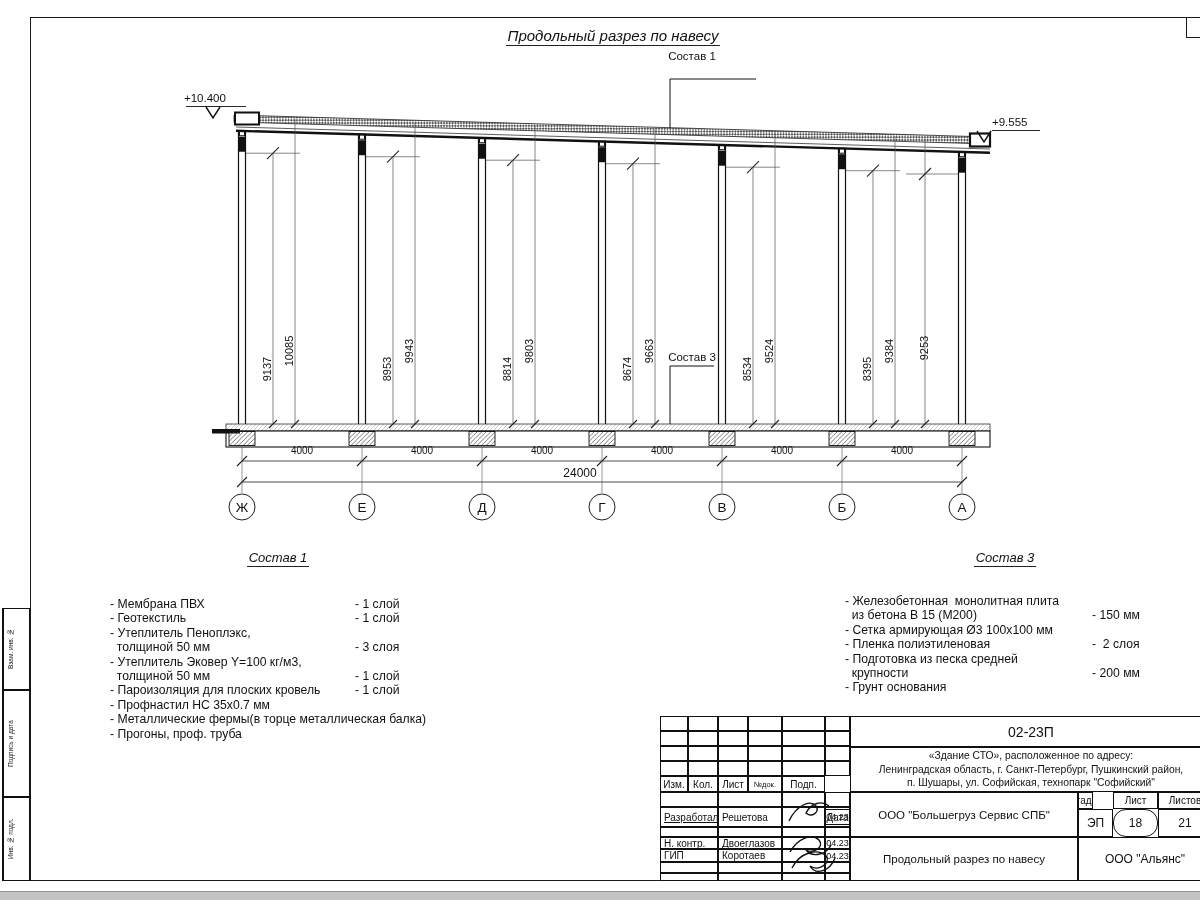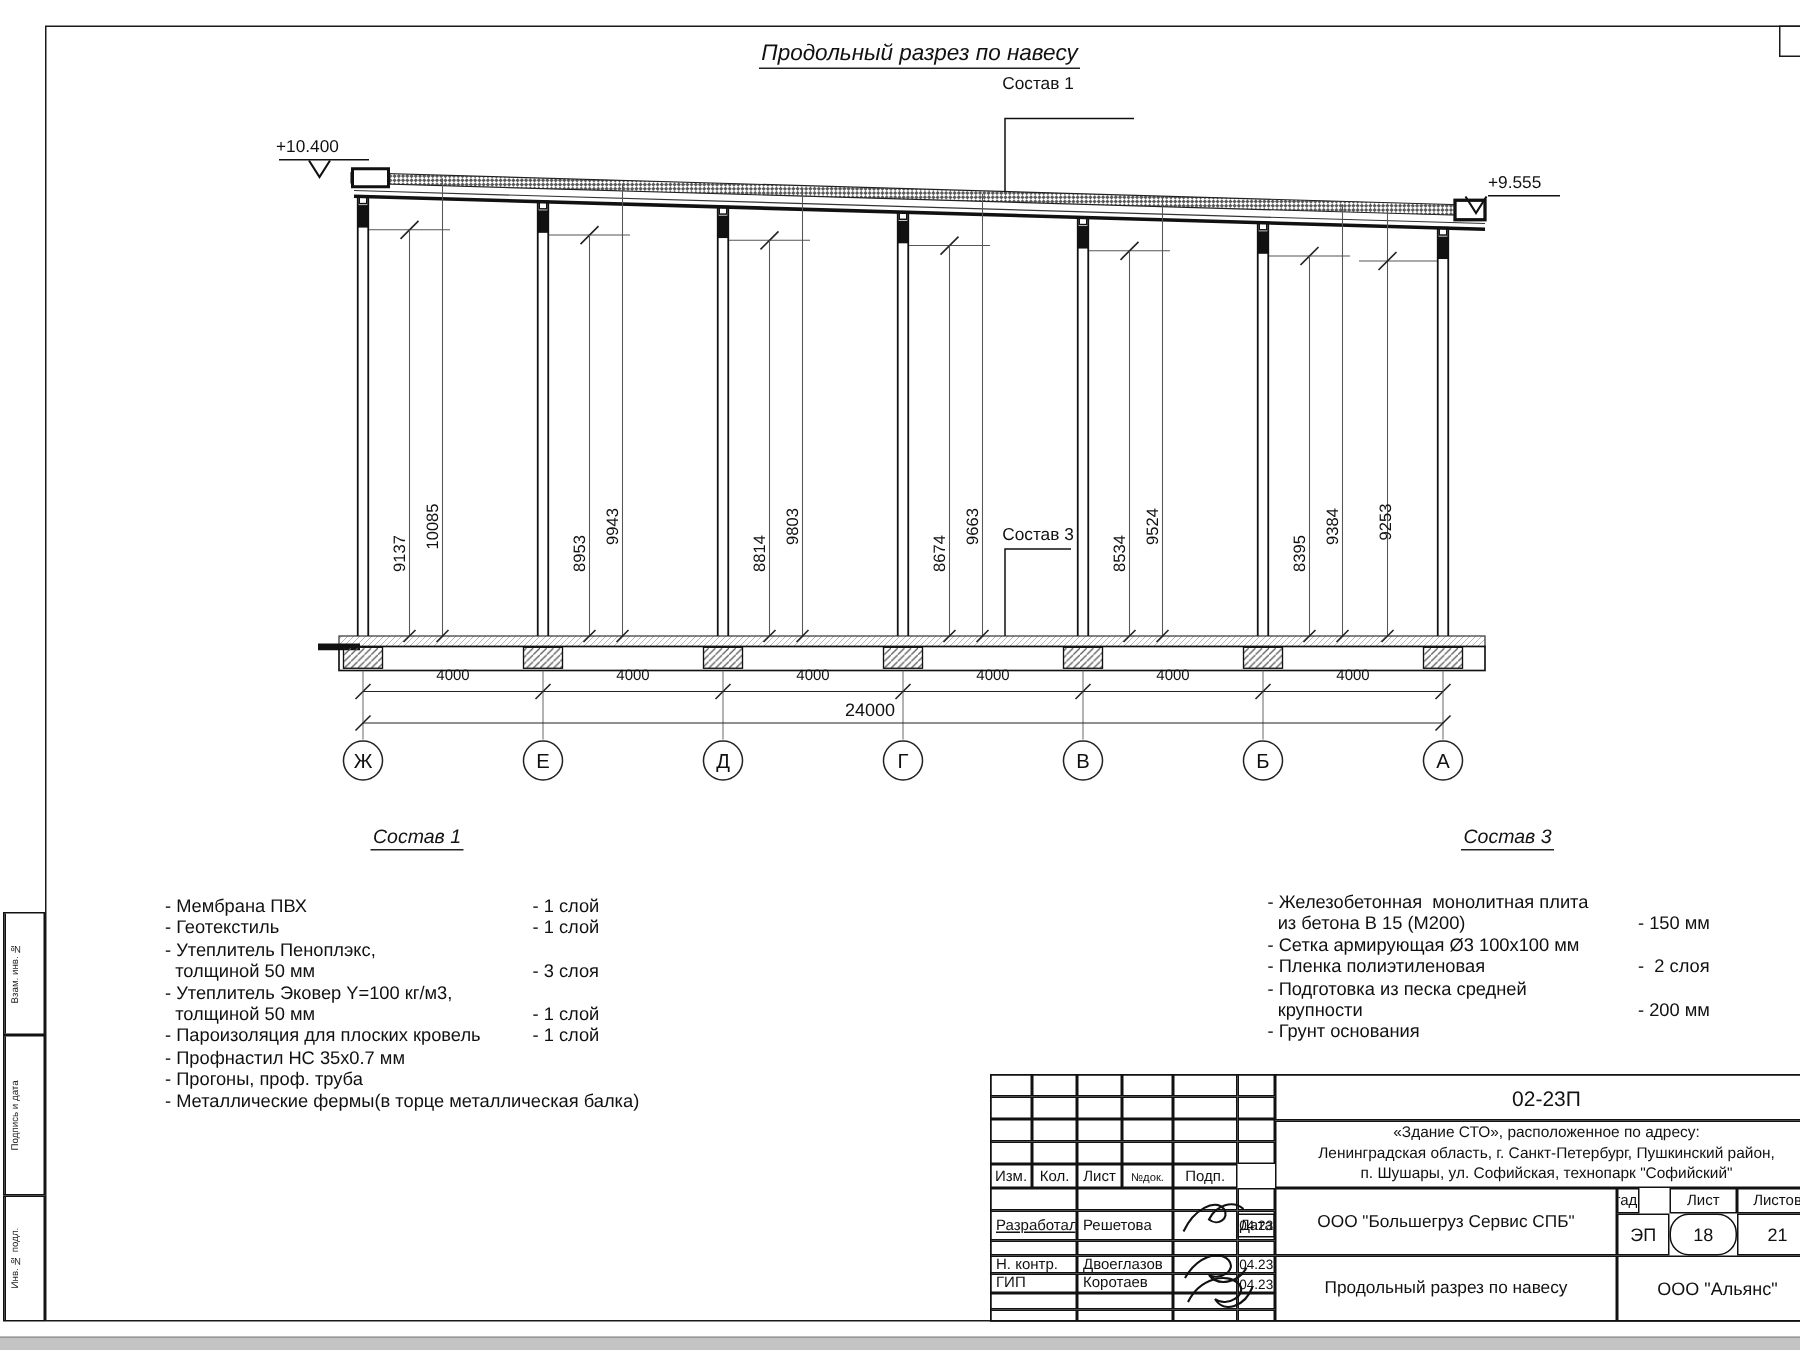--- a/index.html
+++ b/index.html
@@ -240,22 +240,22 @@
   <div class="spec-title" style="left:218px;top:550px;"><span>Состав 1</span></div>
   <div class="spec-list s1" style="left:110px;top:597px;">
     <div class="spec-row"><span class="spec-text">- Мембрана ПВХ</span><span class="spec-val">- 1 слой</span></div>
     <div class="spec-row"><span class="spec-text">- Геотекстиль</span><span class="spec-val">- 1 слой</span></div>
     <div class="spec-row"><span class="spec-text">- Утеплитель Пеноплэкс,</span><span class="spec-val"></span></div>
     <div class="spec-row"><span class="spec-text">  толщиной 50 мм</span><span class="spec-val">- 3 слоя</span></div>
     <div class="spec-row"><span class="spec-text">- Утеплитель Эковер Y=100 кг/м3,</span><span class="spec-val"></span></div>
     <div class="spec-row"><span class="spec-text">  толщиной 50 мм</span><span class="spec-val">- 1 слой</span></div>
     <div class="spec-row"><span class="spec-text">- Пароизоляция для плоских кровель</span><span class="spec-val">- 1 слой</span></div>
     <div class="spec-row"><span class="spec-text">- Профнастил НС 35х0.7 мм</span><span class="spec-val"></span></div>
+    <div class="spec-row"><span class="spec-text">- Металлические фермы(в торце металлическая балка)</span><span class="spec-val"></span></div>
     <div class="spec-row"><span class="spec-text">- Прогоны, проф. труба</span><span class="spec-val"></span></div>
-    <div class="spec-row"><span class="spec-text">- Металлические фермы(в торце металлическая балка)</span><span class="spec-val"></span></div>
   </div>
 
   <div class="spec-title" style="left:945px;top:550px;"><span>Состав 3</span></div>
   <div class="spec-list s3" style="left:845px;top:594px;">
     <div class="spec-row"><span class="spec-text">- Железобетонная  монолитная плита</span><span class="spec-val"></span></div>
     <div class="spec-row"><span class="spec-text">  из бетона В 15 (М200)</span><span class="spec-val">- 150 мм</span></div>
     <div class="spec-row"><span class="spec-text">- Сетка армирующая Ø3 100х100 мм</span><span class="spec-val"></span></div>
     <div class="spec-row"><span class="spec-text">- Пленка полиэтиленовая</span><span class="spec-val">-  2 слоя</span></div>
     <div class="spec-row"><span class="spec-text">- Подготовка из песка средней</span><span class="spec-val"></span></div>
     <div class="spec-row"><span class="spec-text">  крупности</span><span class="spec-val">- 200 мм</span></div>

